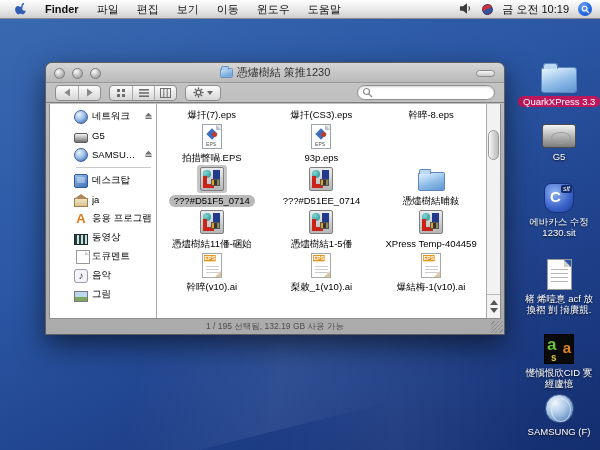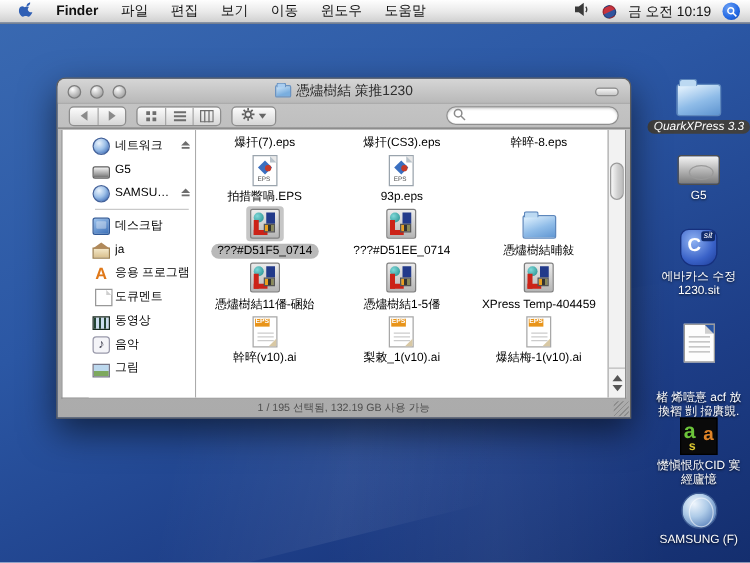--- a/index.html
+++ b/index.html
@@ -164,21 +164,21 @@
   .statusbar { position:absolute; left:0; right:0; bottom:0; height:15px;
     font-size:8.5px; color:#4e4e4e; text-align:center; line-height:14px; }
   .grip { position:absolute; right:1px; bottom:1px; width:12px; height:12px;
     background:repeating-linear-gradient(135deg,transparent,transparent 2px,#8d8d8d 2px,#8d8d8d 3px); }
 
   
   .dcol { position:absolute; left:518px; top:0; width:82px; z-index:5; }
   .dcell { position:absolute; left:0; width:82px; display:flex; flex-direction:column; align-items:center; }
   .dlabel { margin-top:3px; font-size:9.5px; color:#fff; text-align:center; line-height:11px;
     text-shadow:0 1px 2px rgba(0,0,0,.8); padding:0 5px; border-radius:8px; max-width:82px; }
-  .dlabel.sel { background:#404040; text-shadow:none; white-space:nowrap;font-style:italic; }
+  .dlabel.sel { background:#be185d; text-shadow:none; white-space:nowrap; }
   .d-folder { width:36px; height:26px; border-radius:3px; position:relative; margin-top:5px;
     background:linear-gradient(160deg,#dcedfb 10%,#8fbce8 55%,#5e94d0); border:1px solid #54710a0; border:1px solid #5d87bc; }
   .d-folder::before { content:""; position:absolute; left:1px; top:-5px; width:13px; height:5px;
     background:#bcd9f2; border:1px solid #5d87bc; border-bottom:none; border-radius:3px 3px 0 0; }
   .d-disk { width:34px; height:24px; border-radius:3px; position:relative;
     background:linear-gradient(#f4f4f4,#bdbdbd 45%,#7c7c7c); border:1px solid #4e4e4e; }
   .d-disk::after { content:""; position:absolute; left:8px; top:7px; width:18px; height:10px;
     border-radius:50%; border:1px solid #9a9a9a; }
   .d-sit { width:30px; height:30px; border-radius:7px 7px 11px 11px; position:relative;
     background:radial-gradient(circle at 35% 30%,#8fb2f2,#3a62c8 60%,#1c3c96); border:1px solid #16307e; }
@@ -356,26 +356,26 @@
       </div>
       <div class="side-item">
         <span class="sicon s-home"></span>
         <span class="lbl">ja</span>
       </div>
       <div class="side-item">
         <span class="sicon s-app">A</span>
         <span class="lbl">응용 프로그램</span>
       </div>
       <div class="side-item">
+        <span class="sicon s-movie"></span>
+        <span class="lbl">동영상</span>
+      </div>
+      <div class="side-item">
         <span class="sicon s-doc"></span>
         <span class="lbl">도큐멘트</span>
-      </div>
-      <div class="side-item">
-        <span class="sicon s-movie"></span>
-        <span class="lbl">동영상</span>
       </div>
       <div class="side-item">
         <span class="sicon s-music">♪</span>
         <span class="lbl">음악</span>
       </div>
       <div class="side-item">
         <span class="sicon s-pict"></span>
         <span class="lbl">그림</span>
       </div>
     </div>
@@ -543,21 +543,21 @@
     <span class="d-disk"></span>
     <span class="dlabel">G5</span>
   </div>
   <div class="dcell" style="top:183px;">
     <span class="d-sit">
         <span class="cclamp">C</span>
         <span class="sit">sit</span>
       </span>
     <span class="dlabel">에바카스 수정1230.sit</span>
   </div>
-  <div class="dcell" style="top:259px;gap:20px;">
+  <div class="dcell" style="top:259px;">
     <span class="d-doc">
         <span class="dl" style="top:9px;"></span>
         <span class="dl" style="top:13px;"></span>
         <span class="dl" style="top:17px;"></span>
         <span class="dl" style="top:21px;"></span>
       </span>
     <span class="dlabel">楮 烯噎憙 acf 放換褶 剴 搚賡覬.</span>
   </div>
   <div class="dcell" style="top:334px;">
     <span class="d-asa">

